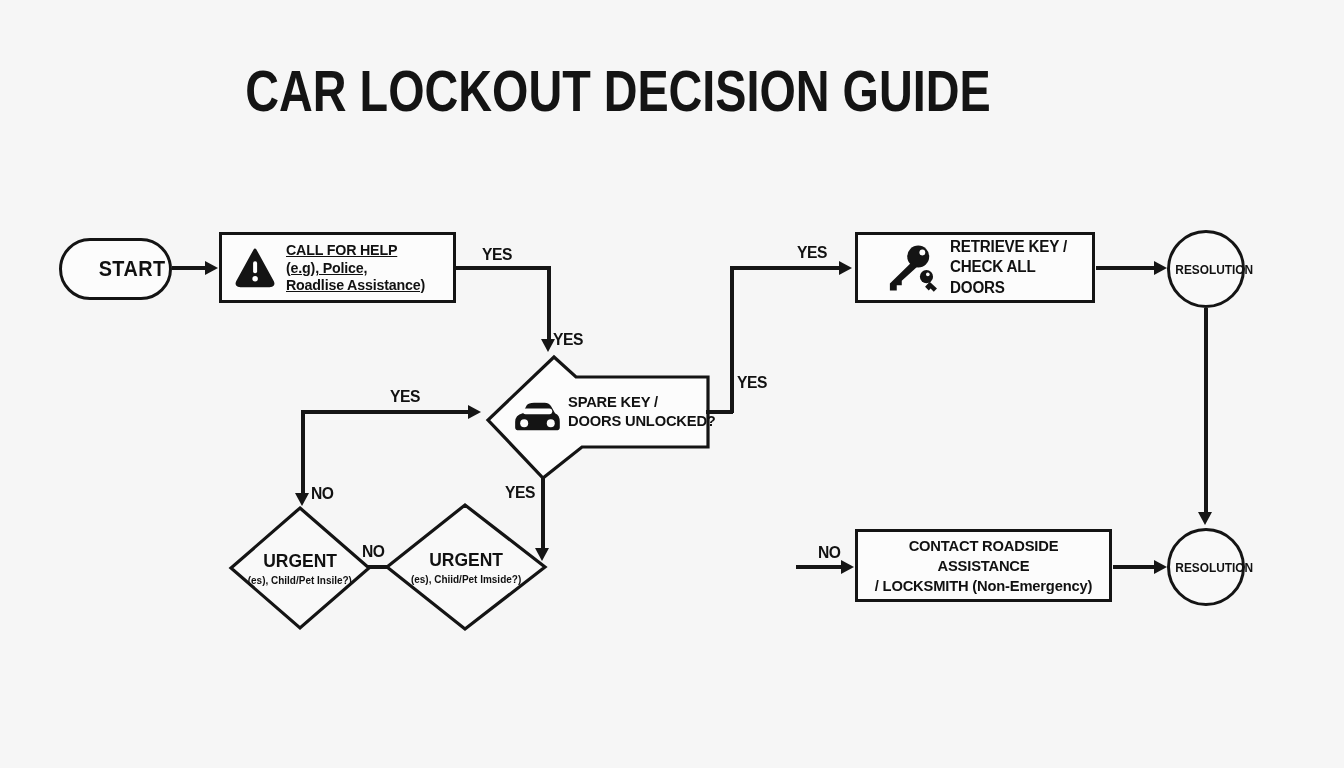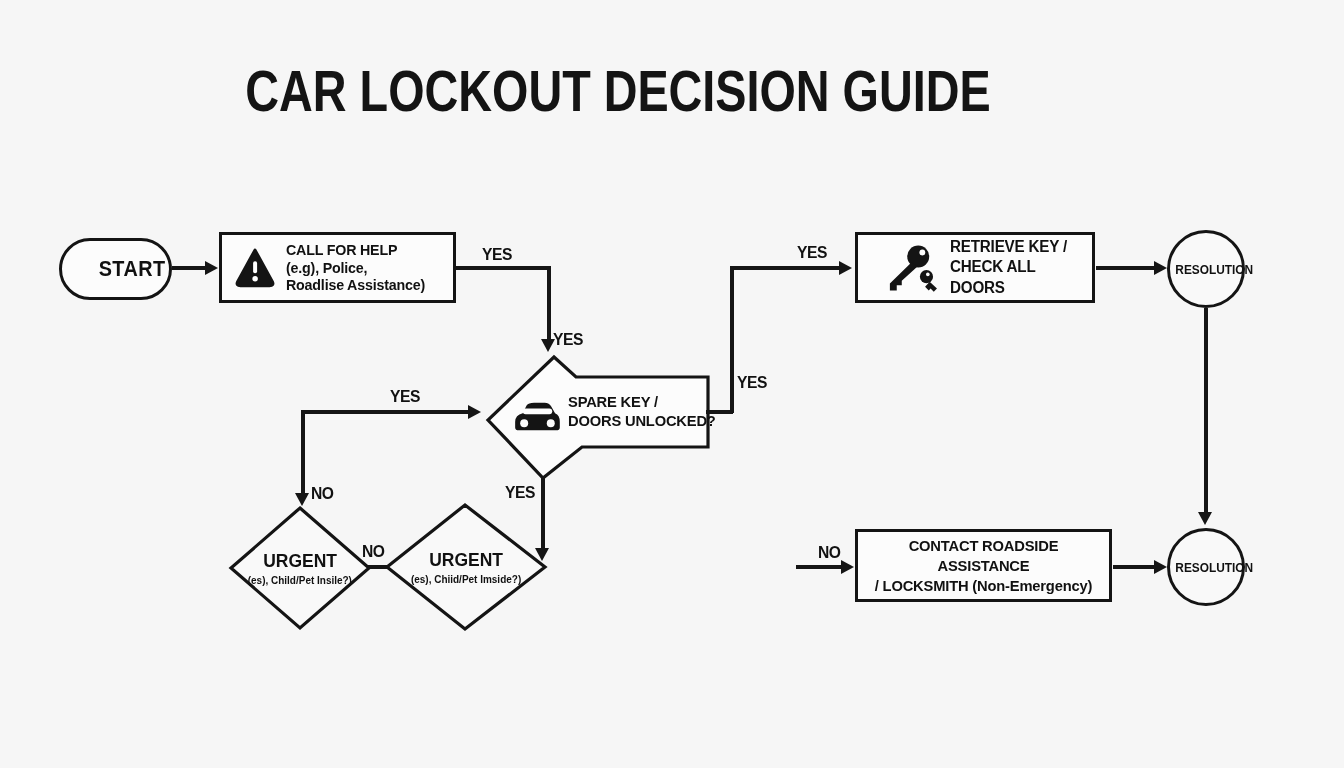--- a/index.html
+++ b/index.html
@@ -52,21 +52,21 @@
 <body>
 
 <div class="canvas">
 
   <div class="title">CAR LOCKOUT DECISION GUIDE</div>
 
   <div class="node oval" style="left:59px;top:238px;width:113px;height:62px;justify-content:flex-end;">
     <span class="start-label">START</span>
   </div>
 
-  <div class="node" style="left:219px;top:232px;width:237px;height:71px;padding-left:12px;">
+  <div class="node" style="left:219px;top:232px;width:237px;height:71px;padding-left:12px;text-decoration:underline;">
     <span class="icon">
       <svg width="42" height="42" viewBox="0 0 40 40">
         <path d="M20 3 L36.5 33 Q38.3 36.8 33.8 36.8 L6.2 36.8 Q1.7 36.8 3.5 33 Z" fill="#141414" stroke="#141414" stroke-width="3" stroke-linejoin="round"></path>
         <rect x="18.2" y="13.5" width="3.8" height="11.5" rx="1.8" fill="#fff"></rect>
         <circle cx="20.1" cy="30.2" r="2.6" fill="#fff"></circle>
       </svg>
     </span>
     <div class="box-text" style="font-size:15px;line-height:17.5px;margin-left:10px;">
       <span class="ln">CALL FOR HELP</span>
       <span class="ln">(e.g), Police,</span>

